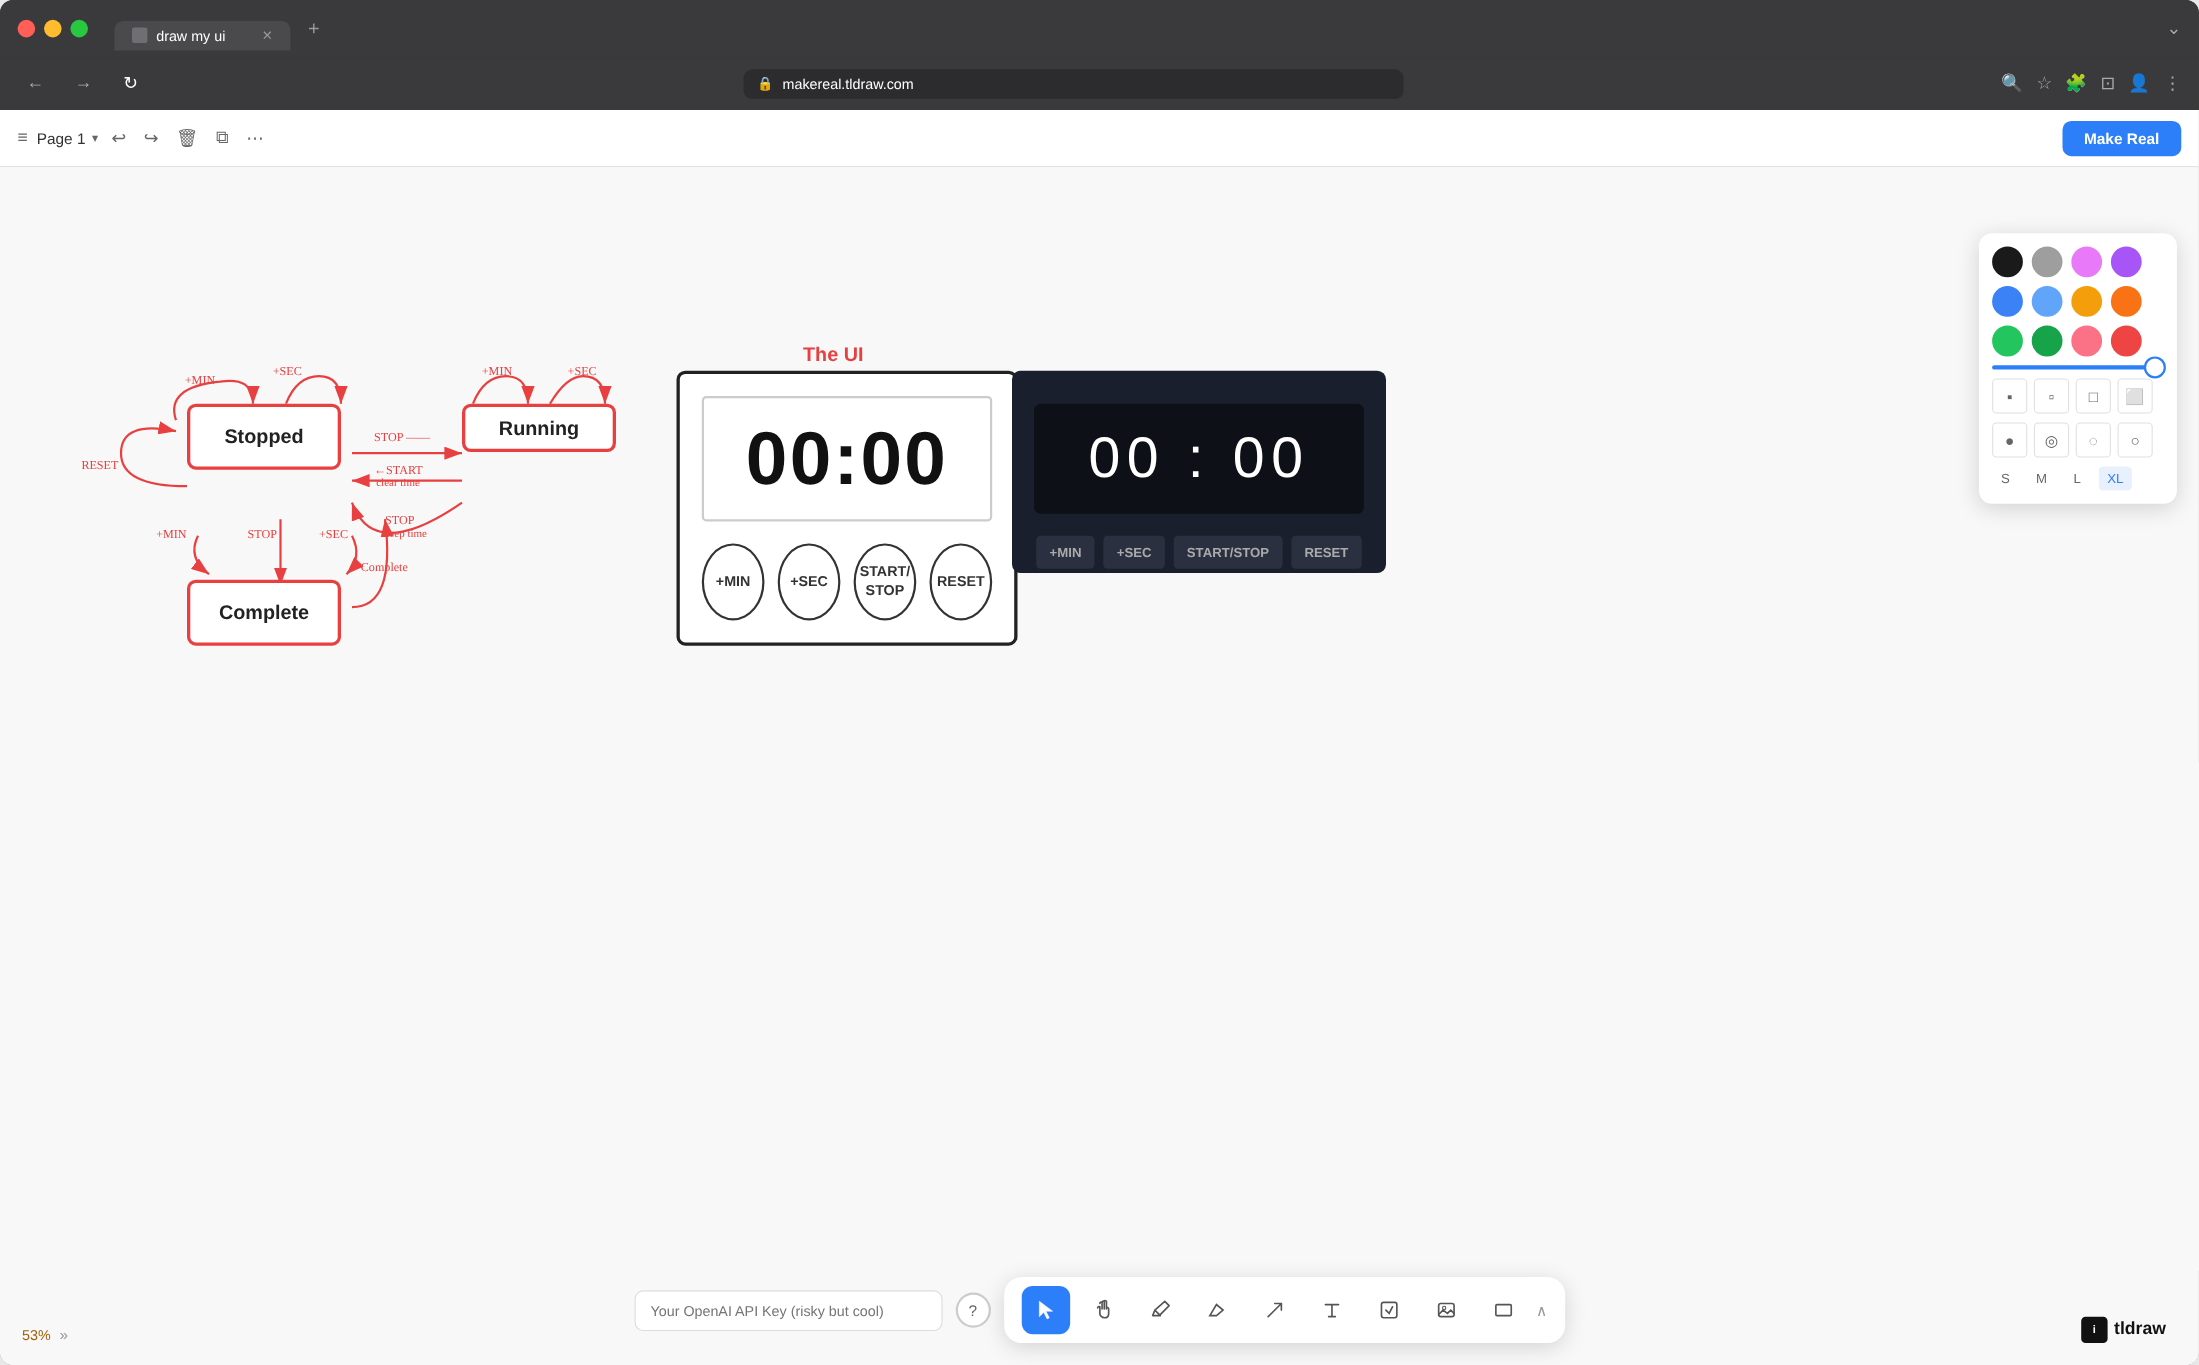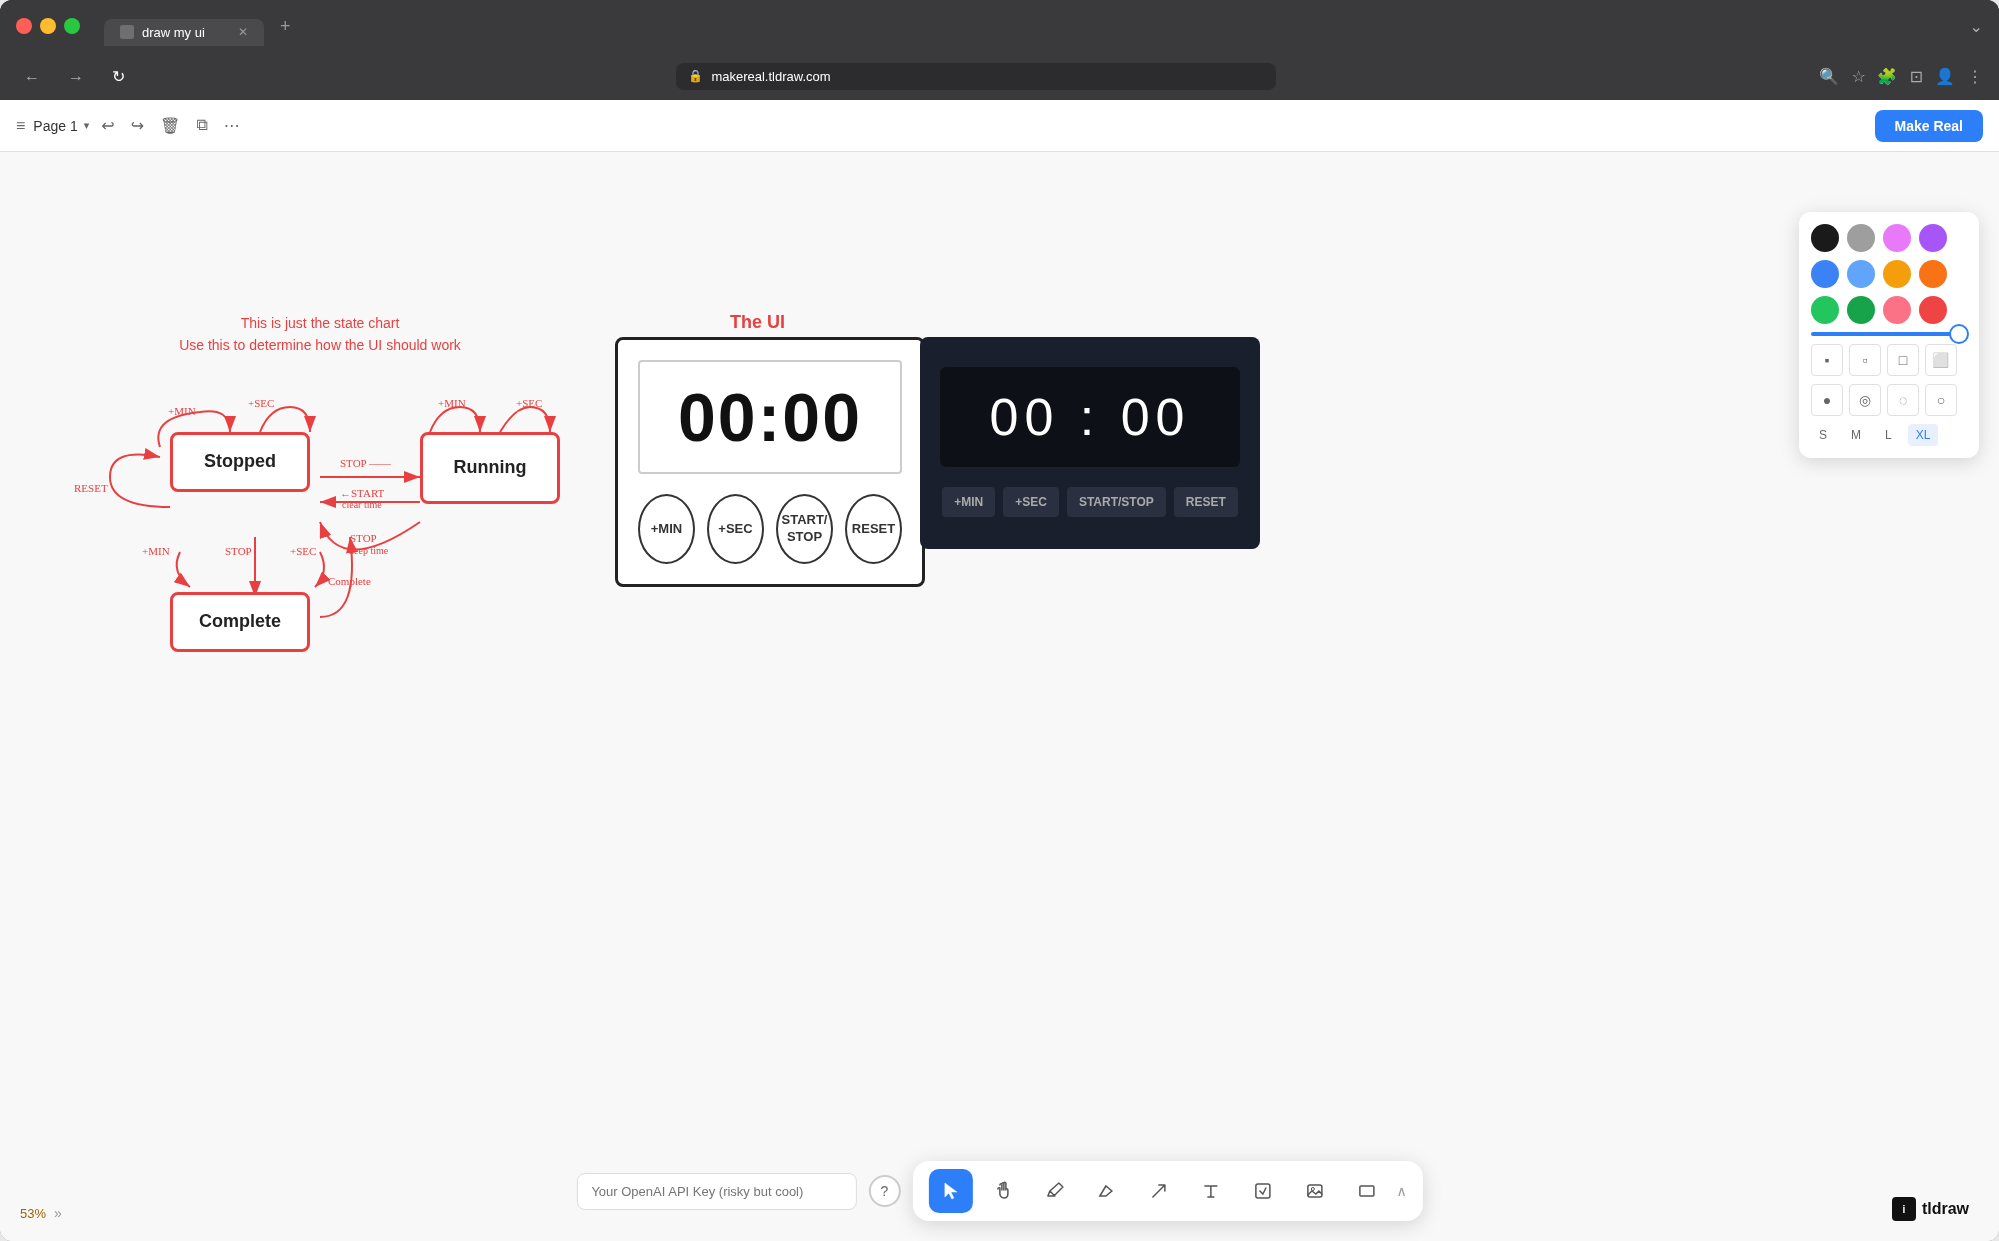--- a/index.html
+++ b/index.html
@@ -60,21 +60,21 @@
     .state-chart { position: absolute; top: 160px; left: 60px; width: 520px; }
     .chart-title { color: #e84040; font-size: 14px; text-align: center; line-height: 1.6; margin-bottom: 20px; font-family: 'Comic Sans MS', cursive, sans-serif; }
 
     
     .timer-ui-light { position: absolute; top: 185px; left: 590px; width: 310px; background: #fff; border: 3px solid #222; border-radius: 8px; padding: 20px; margin-left: 25px; }
     .timer-display-light { font-size: 68px; font-weight: 800; text-align: center; color: #111; letter-spacing: 2px; font-family: Arial, sans-serif; border: 2px solid #ccc; padding: 16px; border-radius: 4px; margin-bottom: 20px; }
     .timer-buttons-light { display: flex; gap: 12px; justify-content: center; }
     .timer-btn-light { width: 70px; height: 70px; border-radius: 50%; border: 2px solid #333; background: #fff; cursor: pointer; font-size: 13px; font-weight: 600; color: #333; display: flex; align-items: center; justify-content: center; text-align: center; line-height: 1.3; }
 
     
-    .timer-ui-dark { position: absolute; top: 185px; left: 920px; width: 340px; background: #1a1f2e; border-radius: 8px; padding: 30px 20px 32px; }
+    .timer-ui-dark { position: absolute; top: 185px; left: 920px; width: 340px; background: #1a1f2e; border-radius: 8px; padding: 30px 20px 4px; }
     .timer-display-dark { font-size: 52px; font-weight: 300; text-align: center; color: #ffffff; letter-spacing: 6px; font-family: Arial, sans-serif; background: #0d1117; padding: 20px; border-radius: 6px; margin-bottom: 20px; }
     .timer-buttons-dark { display: flex; gap: 8px; justify-content: center; }
     .timer-btn-dark { padding: 8px 12px; border-radius: 4px; border: none; background: #2a3040; cursor: pointer; font-size: 12px; font-weight: 600; color: #aaa; }
 
     
     .ui-label { position: absolute; top: 160px; left: 730px; color: #e84040; font-size: 18px; font-weight: 600; text-align: center; font-family: 'Comic Sans MS', cursive, sans-serif; }
 
     
     .bottom-bar { position: absolute; bottom: 20px; left: 50%; transform: translateX(-50%); display: flex; flex-direction: row; align-items: center; gap: 12px; }
     .api-input-row { display: flex; gap: 12px; align-items: center; }
@@ -200,24 +200,20 @@
         </div>
         <div class="size-row">
           <span class="size-btn">S</span>
           <span class="size-btn">M</span>
           <span class="size-btn">L</span>
           <span class="size-btn active">XL</span>
         </div>
       </div>
 
       <div class="state-chart">
-        <div class="chart-title">
-          <div>This is just the state chart</div>
-          <div>Use this to determine how the UI should work</div>
-        </div>
 
         <div style="position:relative; width:520px; height:280px;">
 
           <svg class="state-svg" viewBox="0 0 520 280" xmlns="http://www.w3.org/2000/svg">
             <defs>
               <marker id="arrowhead" markerWidth="8" markerHeight="6" refX="8" refY="3" orient="auto">
                 <polygon points="0 0, 8 3, 0 6" fill="#e84040"></polygon>
               </marker>
             </defs>
 
@@ -243,21 +239,21 @@
 
             <path d="M 120,175 Q 110,195 130,210" stroke="#e84040" stroke-width="2" fill="none" marker-end="url(#arrowhead)"></path>
 
             <path d="M 260,175 Q 270,195 255,210" stroke="#e84040" stroke-width="2" fill="none" marker-end="url(#arrowhead)"></path>
           </svg>
 
           <div class="state-box" style="left:110px; top:55px; width:140px; height:60px;">
             <span>Stopped</span>
           </div>
 
-          <div class="state-box" style="left:360px; top:55px; width:140px; height:72px;justify-content:center;">
+          <div class="state-box" style="left:360px; top:55px; width:140px; height:44px;justify-content:center;">
             <span>Running</span>
           </div>
 
           <div class="state-box" style="left:110px; top:215px; width:140px; height:60px;">
             <span>Complete</span>
           </div>
 
           <span style="position:absolute;top:28px;left:108px;color:#e84040;font-size:11px;font-family:'Comic Sans MS',cursive;">+MIN</span>
           <span style="position:absolute;top:20px;left:188px;color:#e84040;font-size:11px;font-family:'Comic Sans MS',cursive;">+SEC</span>
           <span style="position:absolute;top:20px;left:378px;color:#e84040;font-size:11px;font-family:'Comic Sans MS',cursive;">+MIN</span>

